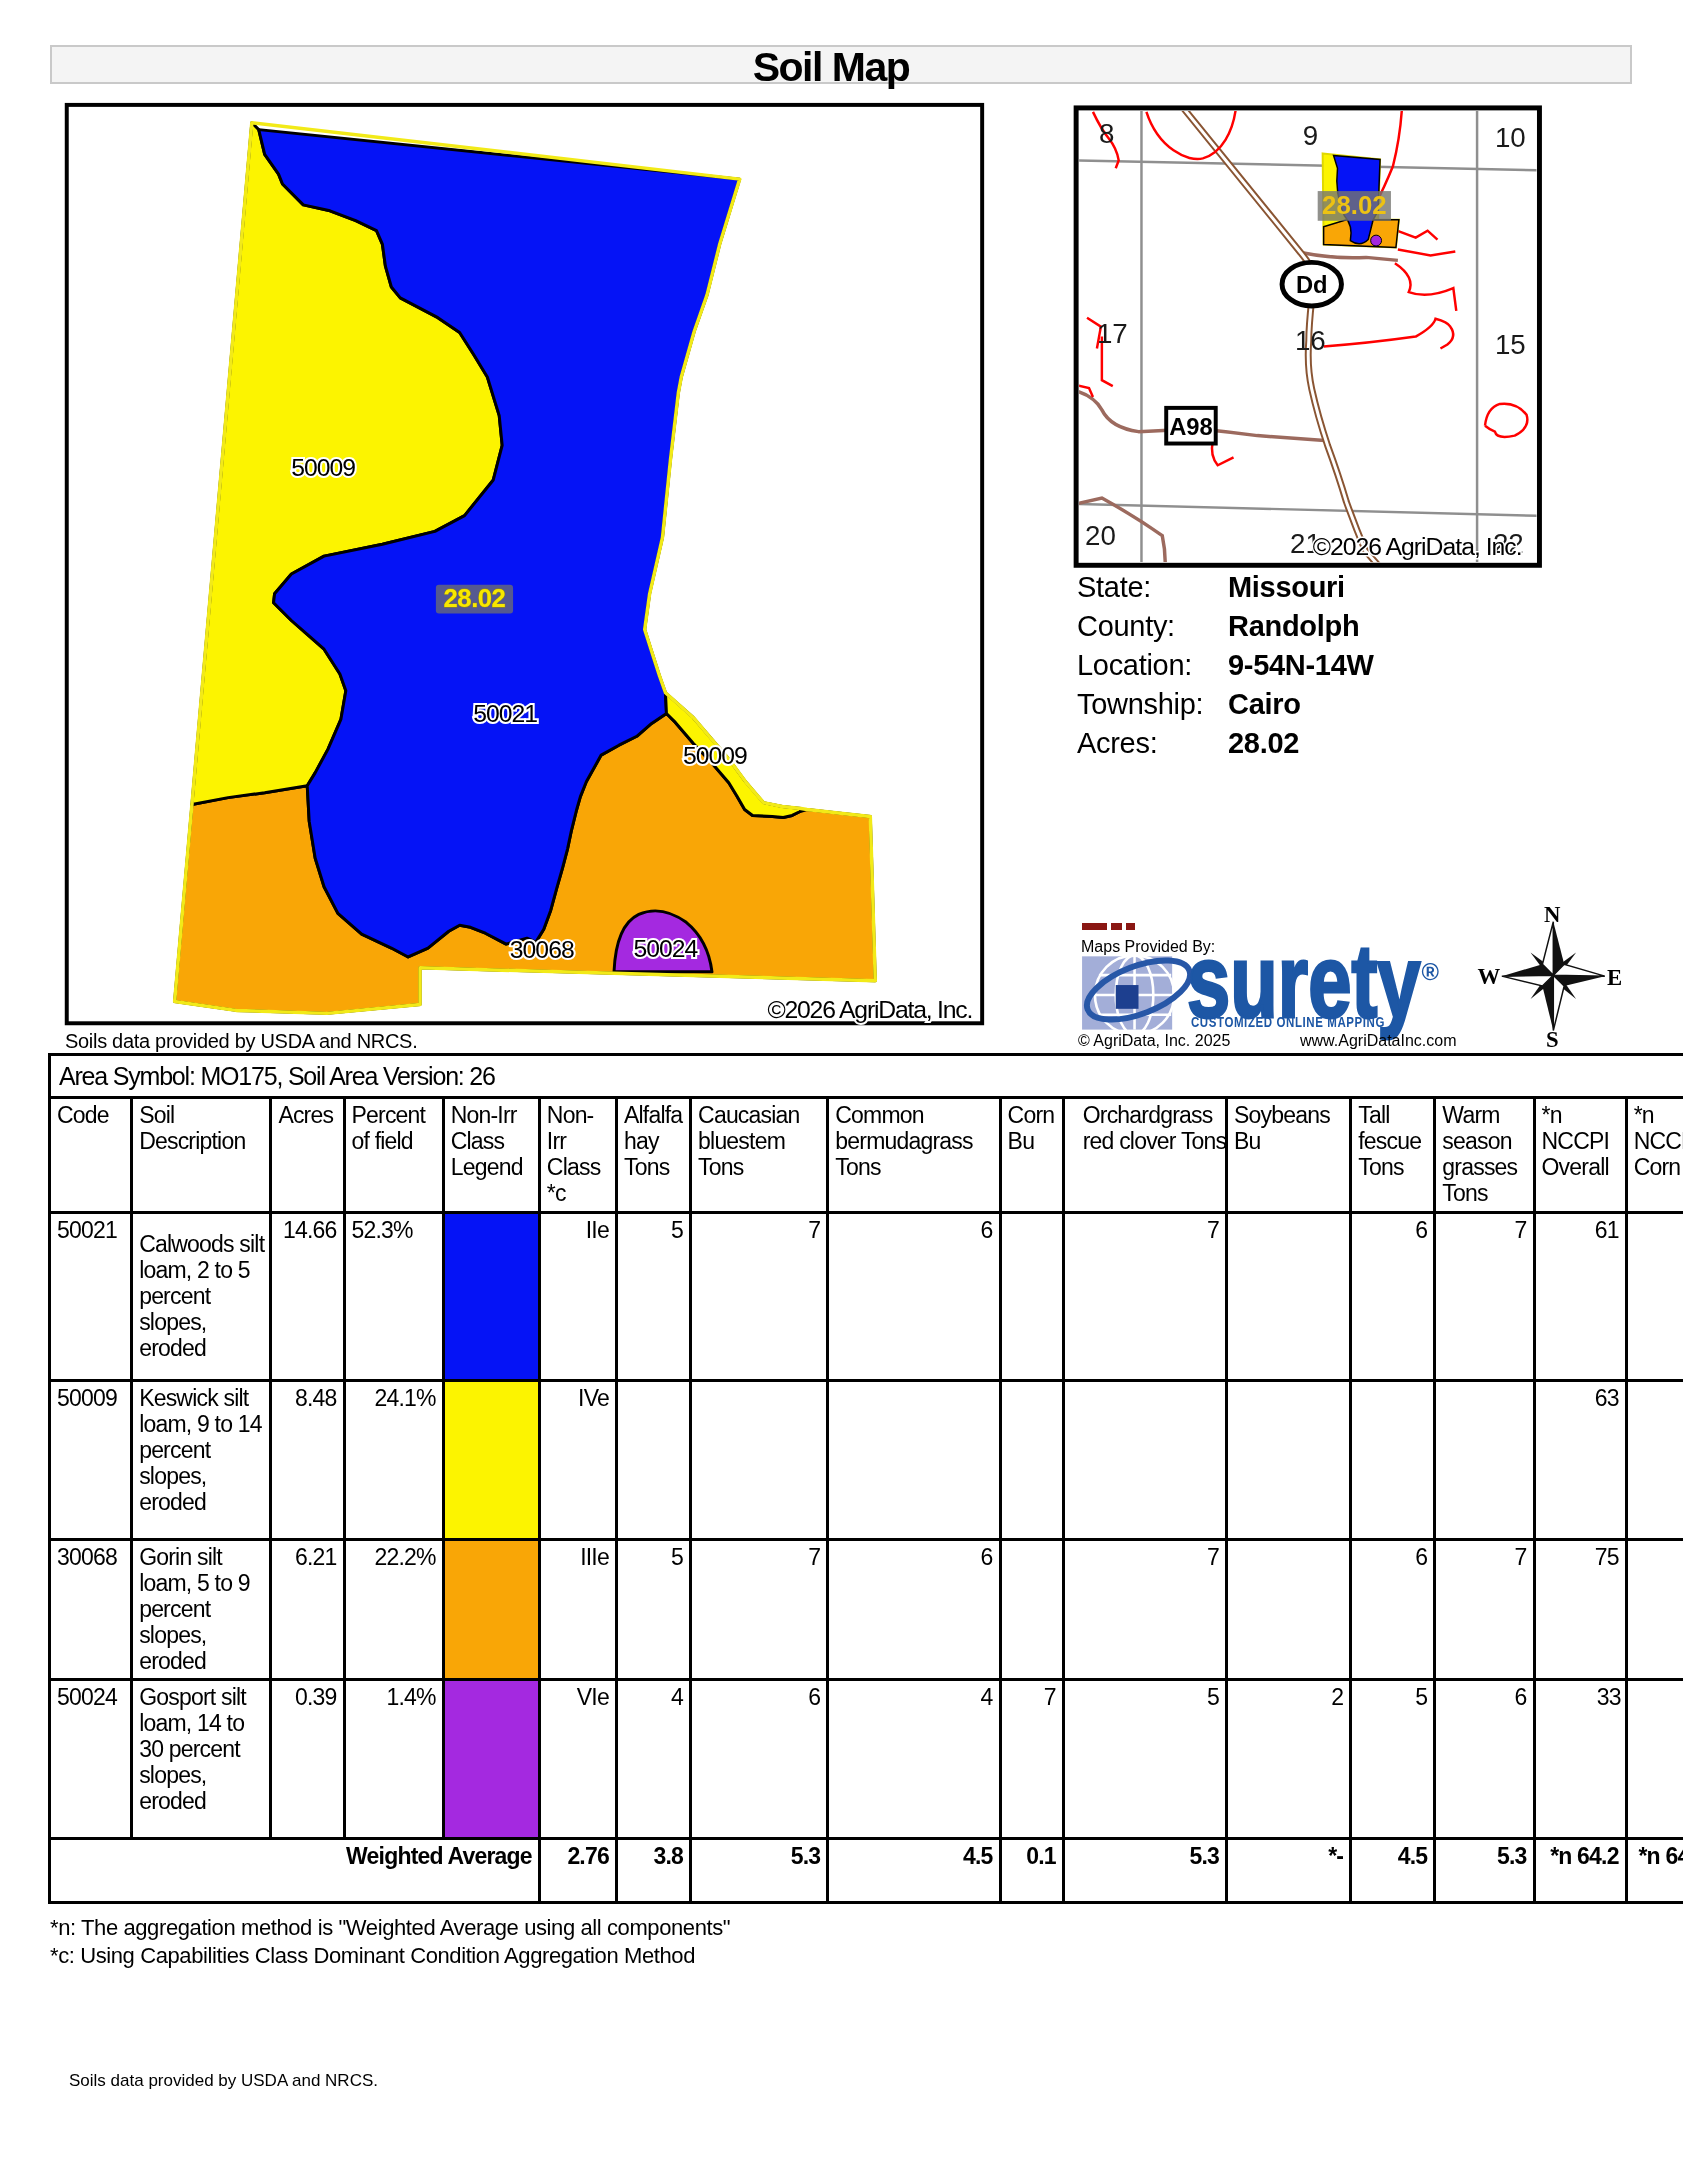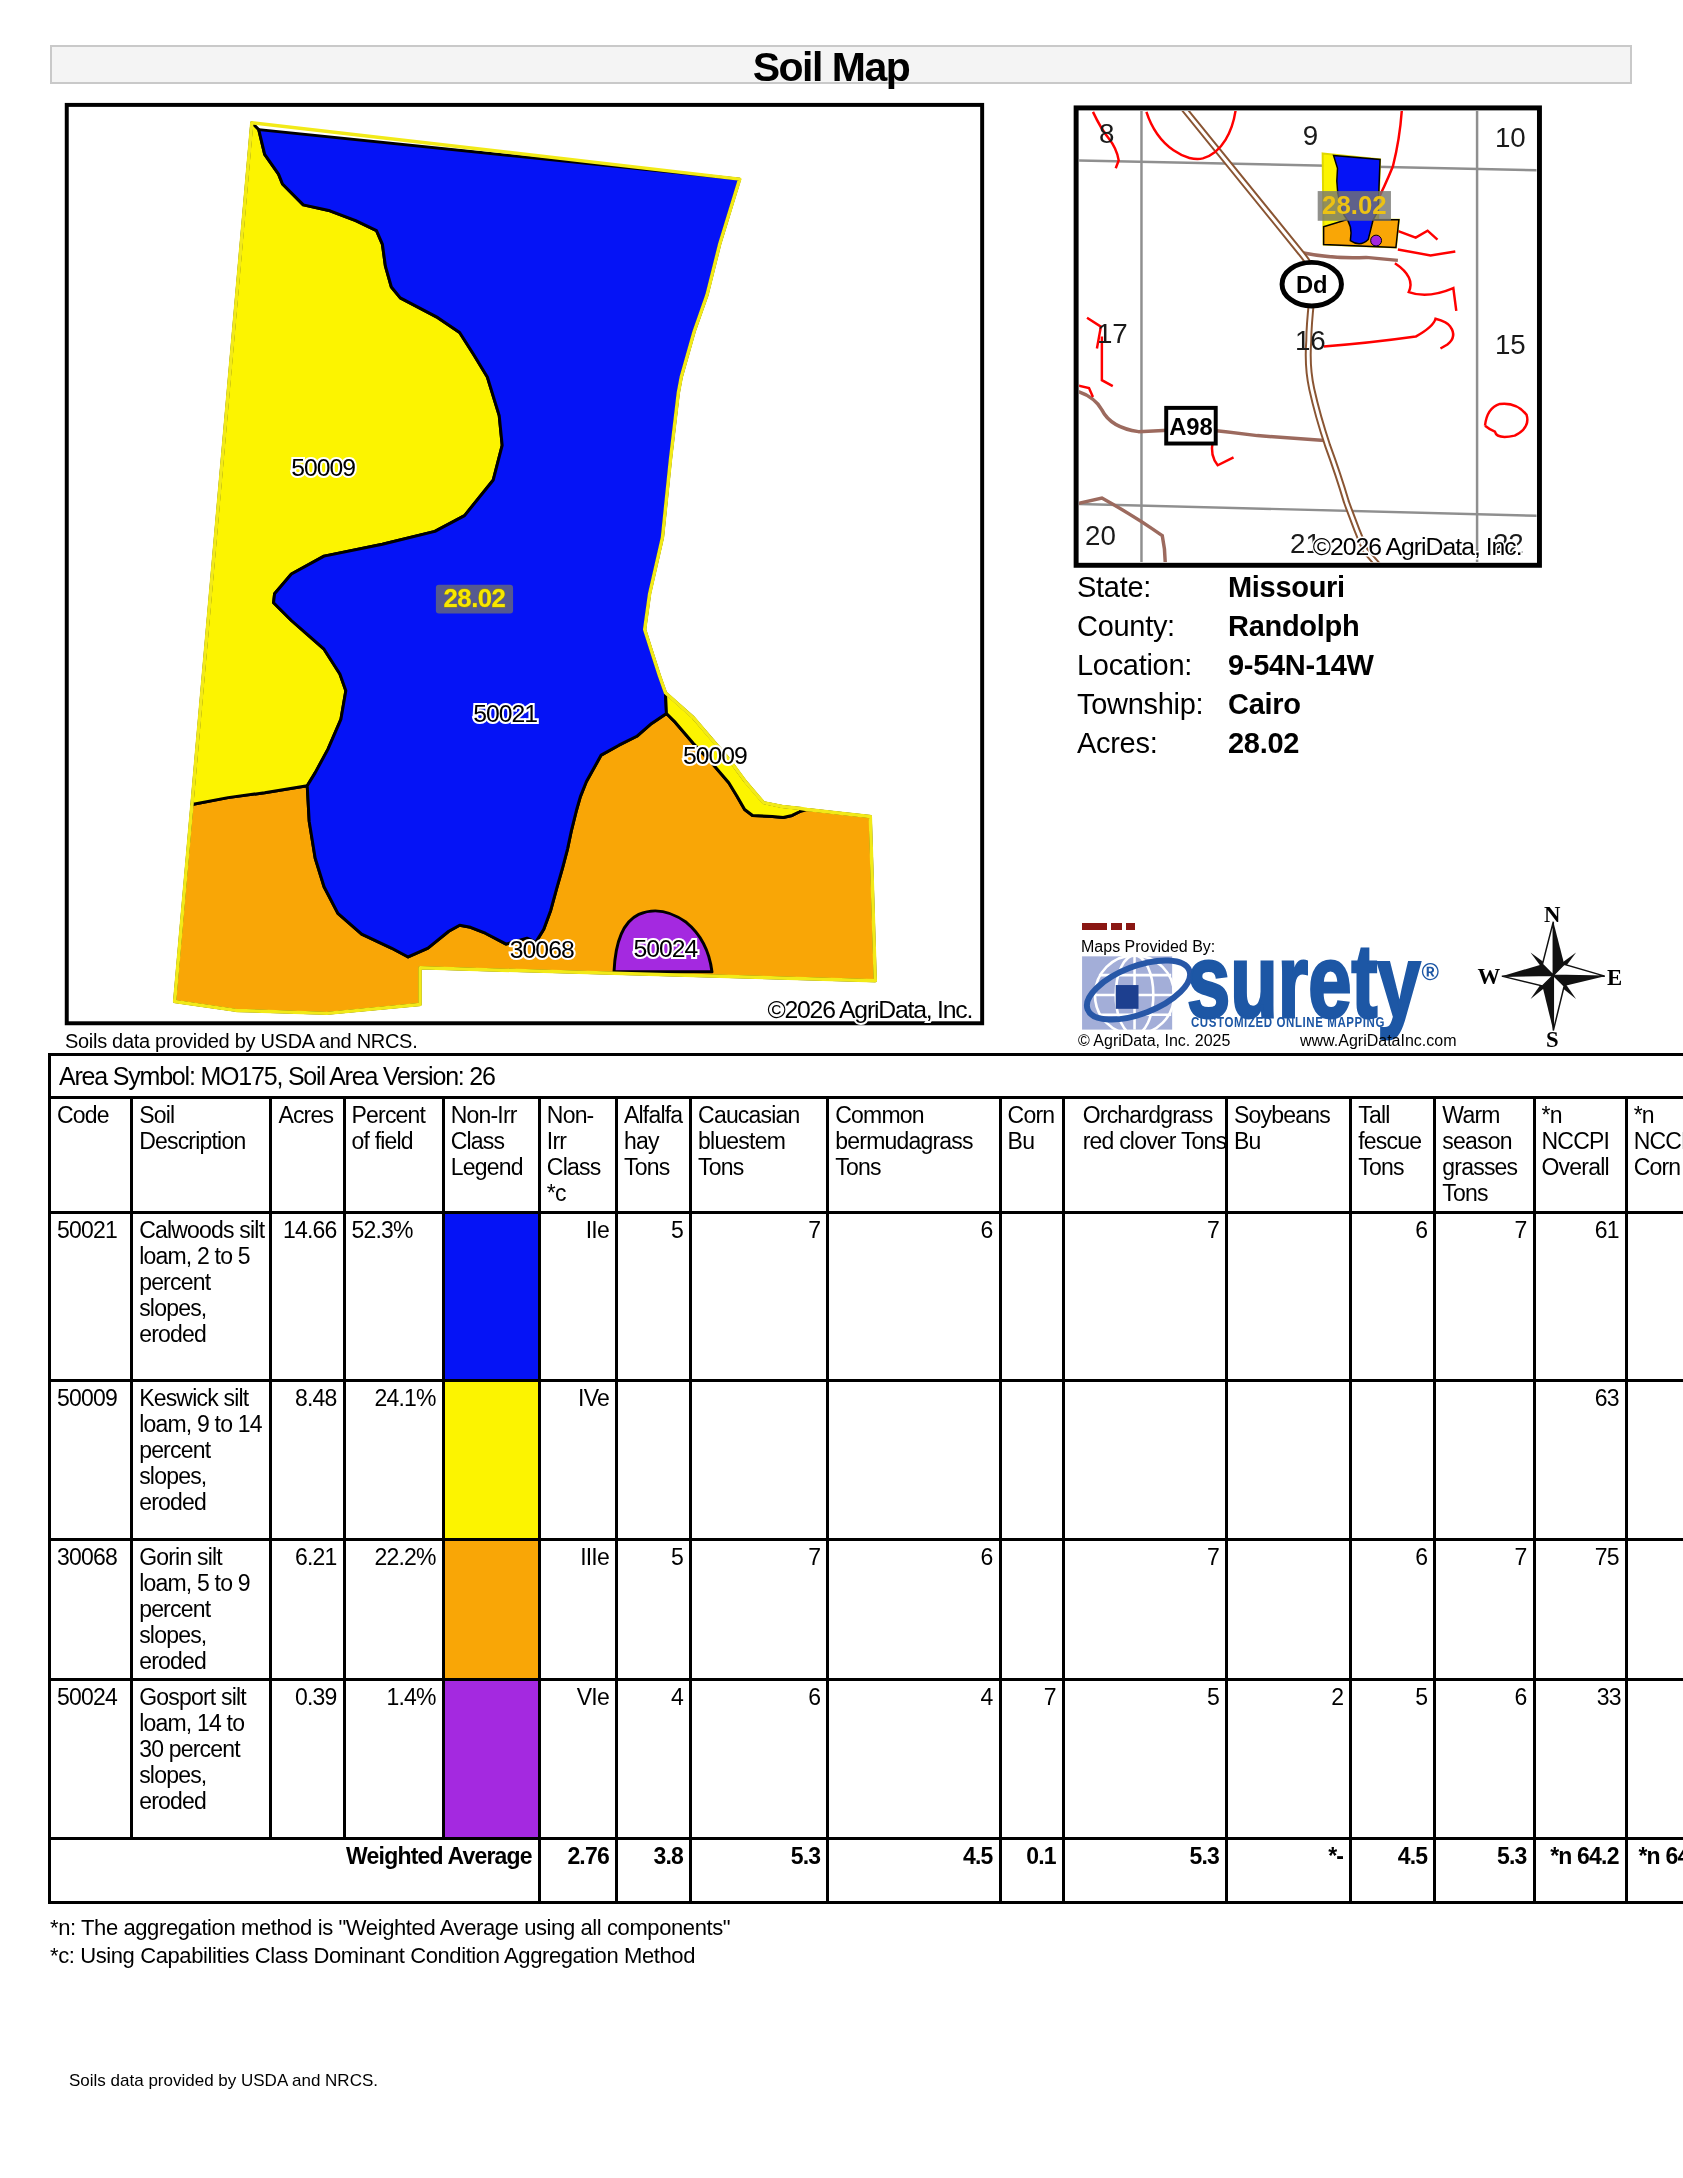--- a/index.html
+++ b/index.html
@@ -237,21 +237,21 @@
     <td style="border:3px solid #000;padding:3px 18px;">Orchardgrass<br>red clover Tons</td>
     <td style="border:3px solid #000;padding:3px 6px;">Soybeans<br>Bu</td>
     <td style="border:3px solid #000;padding:3px 6px;">Tall<br>fescue<br>Tons</td>
     <td style="border:3px solid #000;padding:3px 6px;">Warm<br>season<br>grasses<br>Tons</td>
     <td style="border:3px solid #000;padding:3px 6px;">*n<br>NCCPI<br>Overall</td>
     <td style="border:3px solid #000;padding:3px 6px;">*n<br>NCCPI<br>Corn</td>
   </tr>
 
   <tr style="vertical-align:top;">
     <td style="border:3px solid #000;padding:3px 6px;height:159px;">50021</td>
-    <td style="border:3px solid #000;padding:3px 6px;">Calwoods silt<br>loam, 2 to 5<br>percent<br>slopes,<br>eroded</td>
+    <td style="border:3px solid #000;padding:17px 6px;">Calwoods silt<br>loam, 2 to 5<br>percent<br>slopes,<br>eroded</td>
     <td style="border:3px solid #000;padding:3px 6px;text-align:right;">14.66</td>
     <td style="border:3px solid #000;padding:3px 6px;">52.3%</td>
     <td style="border:3px solid #000;padding:0;background:#0513f6;"></td>
     <td style="border:3px solid #000;padding:3px 6px;text-align:right;">IIe</td>
     <td style="border:3px solid #000;padding:3px 6px;text-align:right;">5</td>
     <td style="border:3px solid #000;padding:3px 6px;text-align:right;">7</td>
     <td style="border:3px solid #000;padding:3px 6px;text-align:right;">6</td>
     <td style="border:3px solid #000;padding:3px 6px;"></td>
     <td style="border:3px solid #000;padding:3px 6px;text-align:right;">7</td>
     <td style="border:3px solid #000;padding:3px 6px;"></td>

